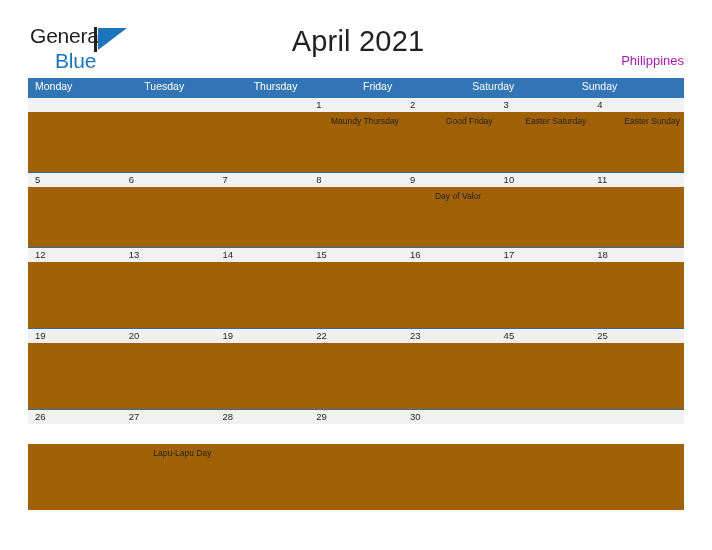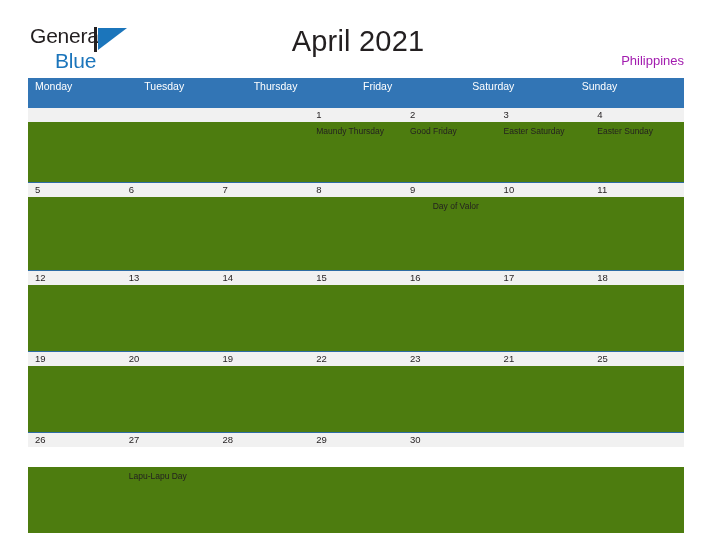--- a/index.html
+++ b/index.html
@@ -88,21 +88,21 @@
 
   
   .calendar {
     margin: 0 28px;
     width: 656px;
   }
 
   .weekday-header {
     display: flex;
     background: #3275b5;
-    height: 30px;
+    height: 20px;
   }
   .weekday-cell {
     flex: 1 1 0;
     color: #ffffff;
     font-size: 10.5px;
     line-height: 17px;
     padding-left: 7px;
     box-sizing: border-box;
     white-space: nowrap;
     overflow: hidden;
@@ -124,35 +124,36 @@
     flex: 1 1 0;
     font-size: 9.5px;
     line-height: 14px;
     padding-left: 7px;
     box-sizing: border-box;
     color: #231f20;
   }
 
   .event-band {
     display: flex;
-    background: #4d7c0f;
+    background: #a16207;
+    text-align: right;
   }
   .event-cell {
     flex: 1 1 0;
     font-size: 8.5px;
     line-height: 12px;
     padding: 3px 4px 0 7px;
     box-sizing: border-box;
     color: #231f20;
     white-space: nowrap;
     overflow: hidden;
   }
 
   .week-row.r1 .event-band { height: 60px; }
-  .week-row.r2 .event-band { height: 73px; gap: 40px; }
+  .week-row.r2 .event-band { height: 60px; gap: 40px; }
   .week-row.r3 .event-band { height: 66px; }
   .week-row.r4 .event-band { height: 66px; }
   .week-row.r5 .event-band { height: 66px; margin-top: 20px; }
 </style>
 </head>
 <body>
 
 <div class="page-header">
 
   <div class="logo">
@@ -242,21 +243,21 @@
     </div>
   </div>
 
   <div class="week-row r4">
     <div class="date-band">
       <div class="date-cell">19</div>
       <div class="date-cell">20</div>
       <div class="date-cell">19</div>
       <div class="date-cell">22</div>
       <div class="date-cell">23</div>
-      <div class="date-cell">21</div>
+      <div class="date-cell">45</div>
       <div class="date-cell">25</div>
     </div>
     <div class="event-band">
       <div class="event-cell"></div>
       <div class="event-cell"></div>
       <div class="event-cell"></div>
       <div class="event-cell"></div>
       <div class="event-cell"></div>
       <div class="event-cell"></div>
       <div class="event-cell"></div>

